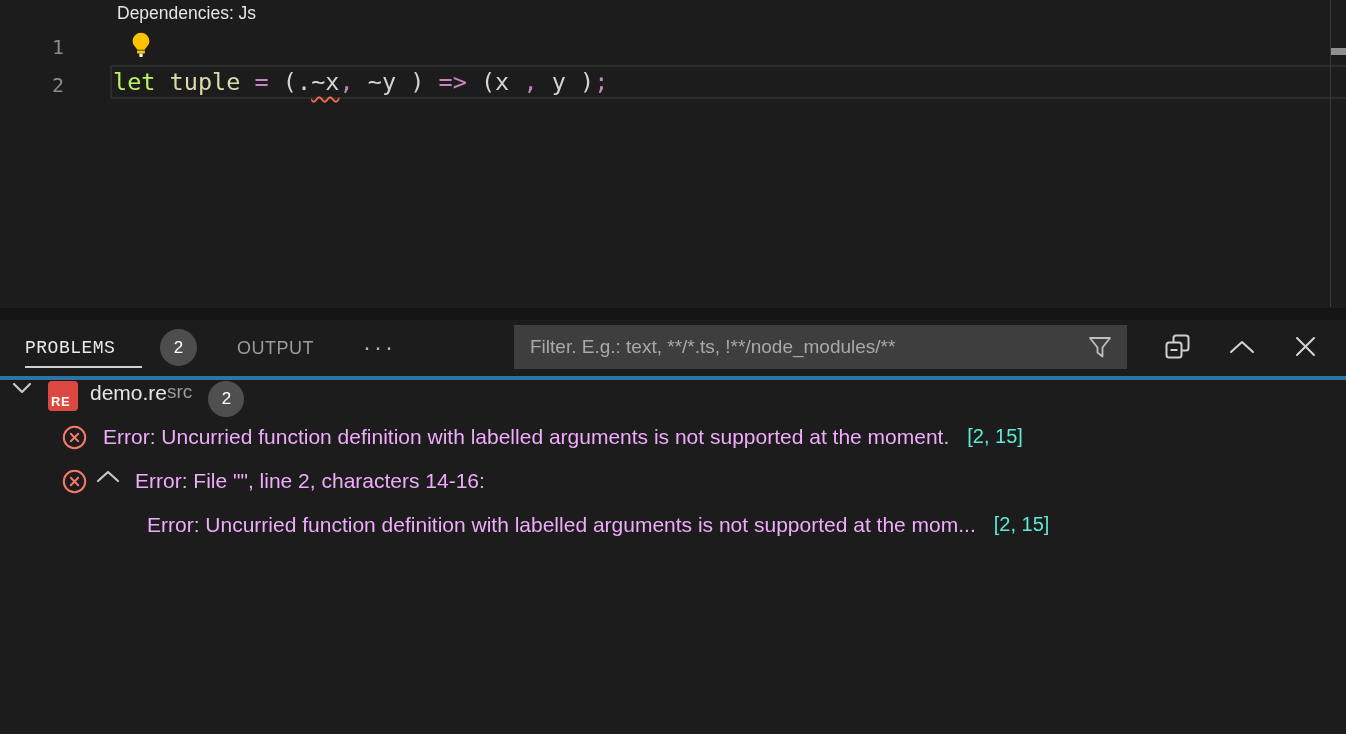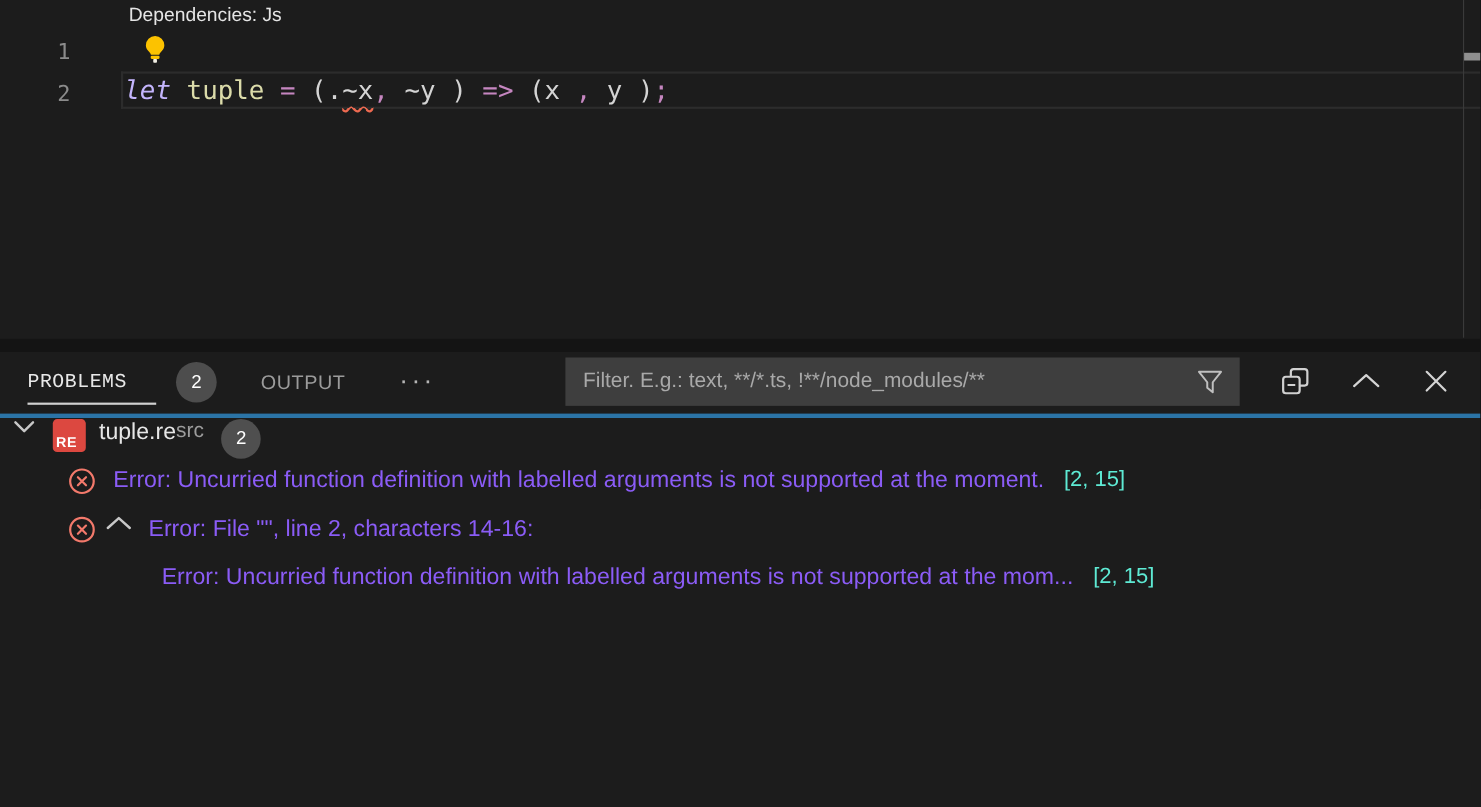--- a/index.html
+++ b/index.html
@@ -10,21 +10,21 @@
   .editor{position:absolute;left:0;top:0;width:1346px;height:307px;}
   .codelens{position:absolute;left:117px;top:3px;font-size:17.5px;color:#e5e5e5;cursor:pointer;}
   .ln{position:absolute;left:0;width:64px;text-align:right;
       font-family:"DejaVu Sans Mono",monospace;font-size:20px;color:#8B8B8B;}
   .ln1{top:35px;} .ln2{top:73px;}
   .lightbulb{position:absolute;left:130px;top:32px;width:22px;height:26px;cursor:pointer;}
   .current-line{position:absolute;left:110px;right:0;top:65px;height:34px;
                 border:2px solid #2C2C2C;border-right:none;box-sizing:border-box;}
   .code-line{position:absolute;left:113px;top:65px;height:34px;line-height:34px;
              font-family:"DejaVu Sans Mono",monospace;font-size:23.5px;white-space:pre;cursor:text;}
-  .tok-keyword{color:#c4b5fd;font-style:italic;} .tok-variable{color:#DCDCAA;}
+  .tok-keyword{color:#bef264;} .tok-variable{color:#DCDCAA;}
   .tok-operator{color:#C586C0;} .tok-plain{color:#D4D4D4;}
   .squiggle{text-decoration:underline;text-decoration-style:wavy;text-decoration-color:#ED6950;
             text-decoration-thickness:2px;text-underline-offset:6px;text-decoration-skip-ink:none;}
   .scroll-sep{position:absolute;left:1330px;top:0;width:1px;height:307px;background:#3A3A3A;}
   .ruler-cursor{position:absolute;left:1331px;top:48px;width:15px;height:7px;background:#8F8F8F;}
 
   
   .panel-shadow{position:absolute;left:0;top:308px;width:100%;height:12px;background:#141414;}
   .panel-header{position:absolute;left:0;top:320px;width:100%;height:57px;}
   .ph-item{position:absolute;top:0;height:57px;line-height:57px;white-space:nowrap;}
@@ -58,21 +58,21 @@
                font-size:13px;letter-spacing:.5px;}
   .fname{font-size:21px;color:#E6E6E6;}
   .fdir{font-size:19px;color:#9C9C9C;}
   .rbadge{width:36px;height:36px;border-radius:50%;background:#4F4F4F;color:#FFF;
           font-size:17px;line-height:36px;text-align:center;margin-left:16px;flex:none;}
   .erow{padding-left:62px;}
   .eicon{width:25px;height:25px;flex:none;margin-right:16px;}
   .collapse{width:24px;height:13px;flex:none;margin-left:-3px;margin-right:15px;}
   .ei-then-chevron{margin-right:12px;}
   .crow{padding-left:147px;}
-  .msg{font-size:21px;color:#8b5cf6;overflow:hidden;text-overflow:ellipsis;}
+  .msg{font-size:21px;color:#f0abfc;overflow:hidden;text-overflow:ellipsis;}
   .loc{font-size:20px;color:#5eead4;margin-left:18px;flex:none;}
 </style>
 </head>
 <body>
 
 <div class="screen">
 
   <section class="editor">
     <div class="codelens">Dependencies: Js</div>
     <div class="ln ln1">1</div>
@@ -148,21 +148,21 @@
 
     <div class="prow frow">
       <span class="twisty">
         <svg width="20" height="14" viewBox="0 0 20 14">
           <path d="M2 3 L10 11 L18 3" fill="none" stroke="#C8C8C8" stroke-width="2.2" stroke-linecap="round" stroke-linejoin="round"></path>
         </svg>
       </span>
       <span class="reicon">
         <span>RE</span>
       </span>
-      <span class="fname">tuple.re</span>
+      <span class="fname">demo.re</span>
       <span class="fdir">src</span>
       <span class="rbadge">2</span>
     </div>
 
     <div class="prow erow">
       <span class="eicon">
         <svg width="25" height="25" viewBox="0 0 25 25">
           <circle cx="12.5" cy="12.5" r="10.7" fill="none" stroke="#F3796B" stroke-width="2"></circle>
           <path d="M8.8 8.8 L16.2 16.2 M16.2 8.8 L8.8 16.2" stroke="#F3796B" stroke-width="2" stroke-linecap="round"></path>
         </svg>

